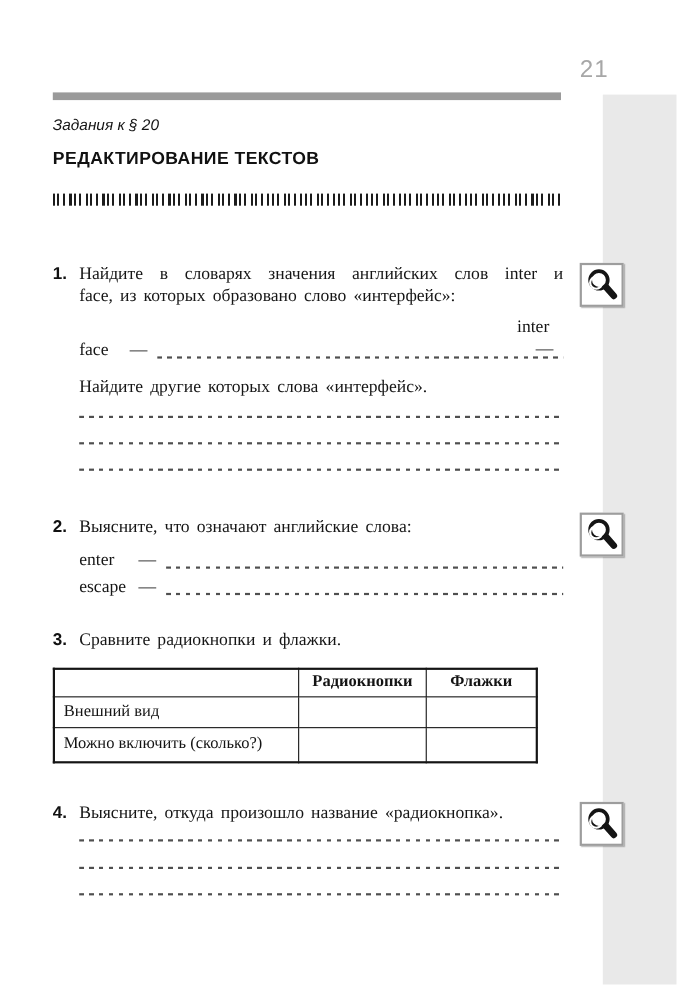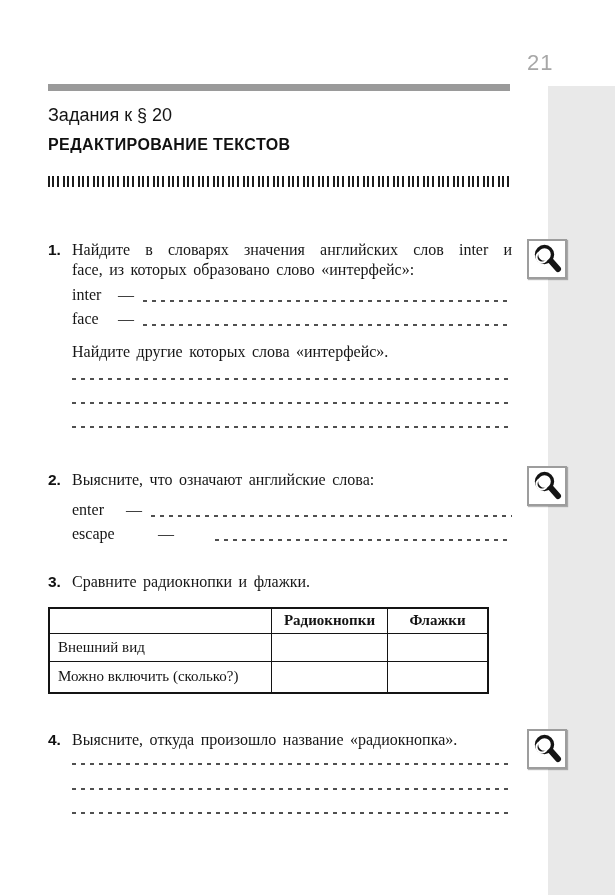--- a/index.html
+++ b/index.html
@@ -10,21 +10,21 @@
   .abs{position:absolute;}
 
   
   .sidebar{left:548px;top:86px;width:67px;height:809px;background:#e9e9e9;}
   .page-num{left:527px;top:52px;font-family:"Liberation Sans",sans-serif;
     font-size:22px;font-weight:400;color:#a7a7a7;letter-spacing:1px;line-height:1;}
 
   
   .bar-top{left:48px;top:84px;width:462px;height:7px;background:#9a9a9a;}
   .kicker{left:48px;top:106px;font-family:"Liberation Sans",sans-serif;
-    font-size:18px;color:#141414;line-height:1.1;}
+    font-style:italic;font-size:14px;color:#141414;line-height:1.1;}
   .title{left:48px;top:136px;margin:0;font-family:"Liberation Sans",sans-serif;
     font-size:16px;font-weight:bold;color:#111;letter-spacing:.4px;line-height:1.1;}
   .hatch{left:48px;top:176px;width:464px;height:11px;
     background:repeating-linear-gradient(90deg,
       #1c1c1c 0 2px,#fff 2px 4px,#1c1c1c 4px 6px,#fff 6px 9px,
       #1c1c1c 9px 11px,#fff 11px 15px);}
 
   
   .task{left:72px;width:440px;font-size:16px;line-height:20px;word-spacing:2.5px;}
   .num{position:absolute;left:-24px;top:0;font-family:"Liberation Sans",sans-serif;
@@ -64,21 +64,21 @@
 <div class="abs page-num">21</div>
 
 <div class="abs bar-top"></div>
 <div class="abs kicker">Задания к § 20</div>
 <h1 class="abs title">РЕДАКТИРОВАНИЕ ТЕКСТОВ</h1>
 <div class="abs hatch"></div>
 
 <section class="abs task" style="top:240px;height:190px;">
   <span class="num">1.</span>
   <p class="t-text"><span class="jline">Найдите в словарях значения английских слов inter и</span><span>face, из которых образовано слово «интерфейс»:</span></p>
-  <div class="fill-row w1" style="top:48px;">
+  <div class="fill-row w1" style="top:48px;flex-direction:column;">
     <span class="fl-label">inter</span>
     <span class="fl-dash">—</span>
     <span class="fl-line dashes"></span>
   </div>
   <div class="fill-row w1" style="top:72px;">
     <span class="fl-label">face</span>
     <span class="fl-dash">—</span>
     <span class="fl-line dashes"></span>
   </div>
   <p class="t-text abs" style="top:102px;left:0;">Найдите другие которых слова «интерфейс».</p>
@@ -95,21 +95,21 @@
 </div>
 
 <section class="abs task" style="top:470px;height:80px;">
   <span class="num">2.</span>
   <p class="t-text">Выясните, что означают английские слова:</p>
   <div class="fill-row w2" style="top:33px;">
     <span class="fl-label">enter</span>
     <span class="fl-dash">—</span>
     <span class="fl-line dashes"></span>
   </div>
-  <div class="fill-row w2" style="top:57px;gap:32px;">
+  <div class="fill-row w2" style="top:57px;">
     <span class="fl-label">escape</span>
     <span class="fl-dash">—</span>
     <span class="fl-line dashes"></span>
   </div>
 </section>
 <div class="abs mag-box" style="left:527px;top:466px;">
   <svg viewBox="0 0 36 36" aria-hidden="true">
     <line x1="21.5" y1="19.5" x2="29" y2="28" stroke="#141414" stroke-width="6" stroke-linecap="round"></line>
     <circle cx="15.5" cy="13.5" r="8" fill="#ffffff" stroke="#141414" stroke-width="3.4"></circle>
     <circle cx="13" cy="16" r="5.5" fill="none" stroke="#ffffff" stroke-width="2"></circle>

